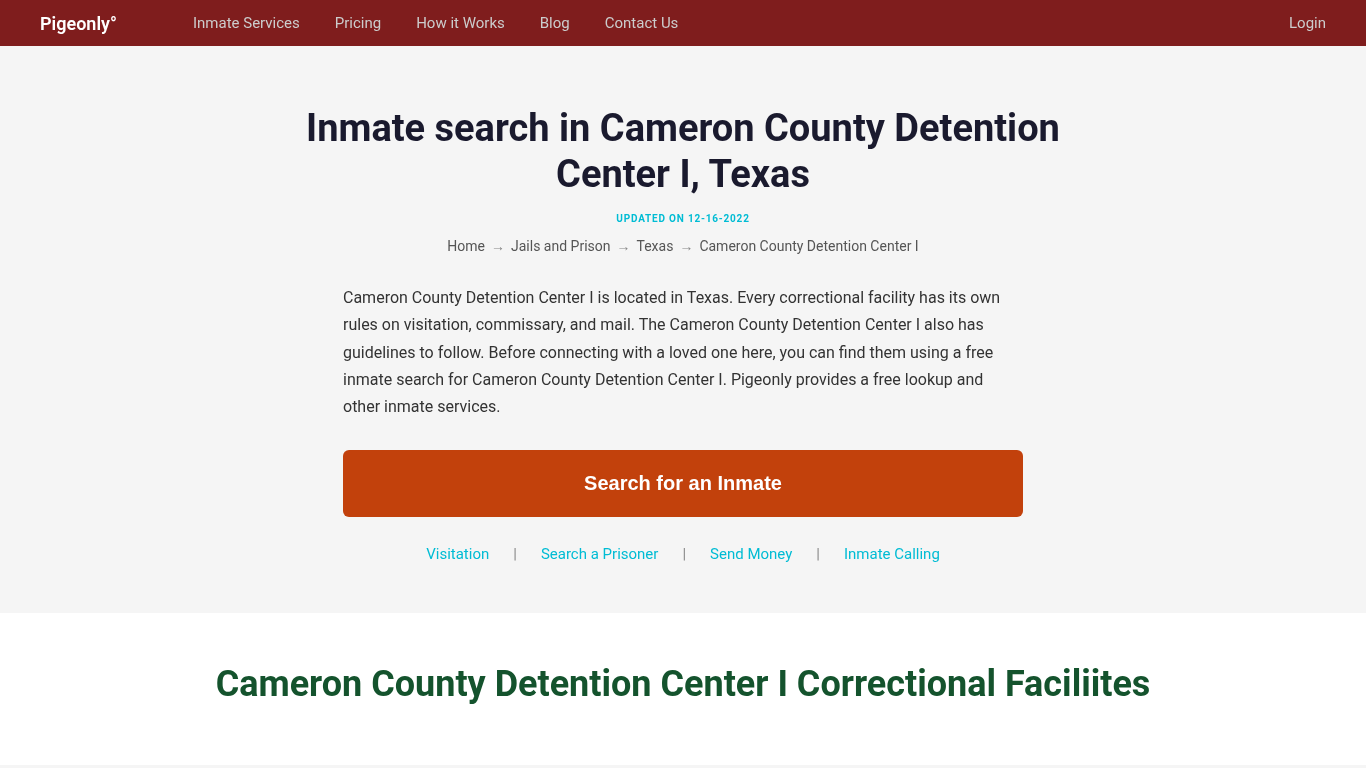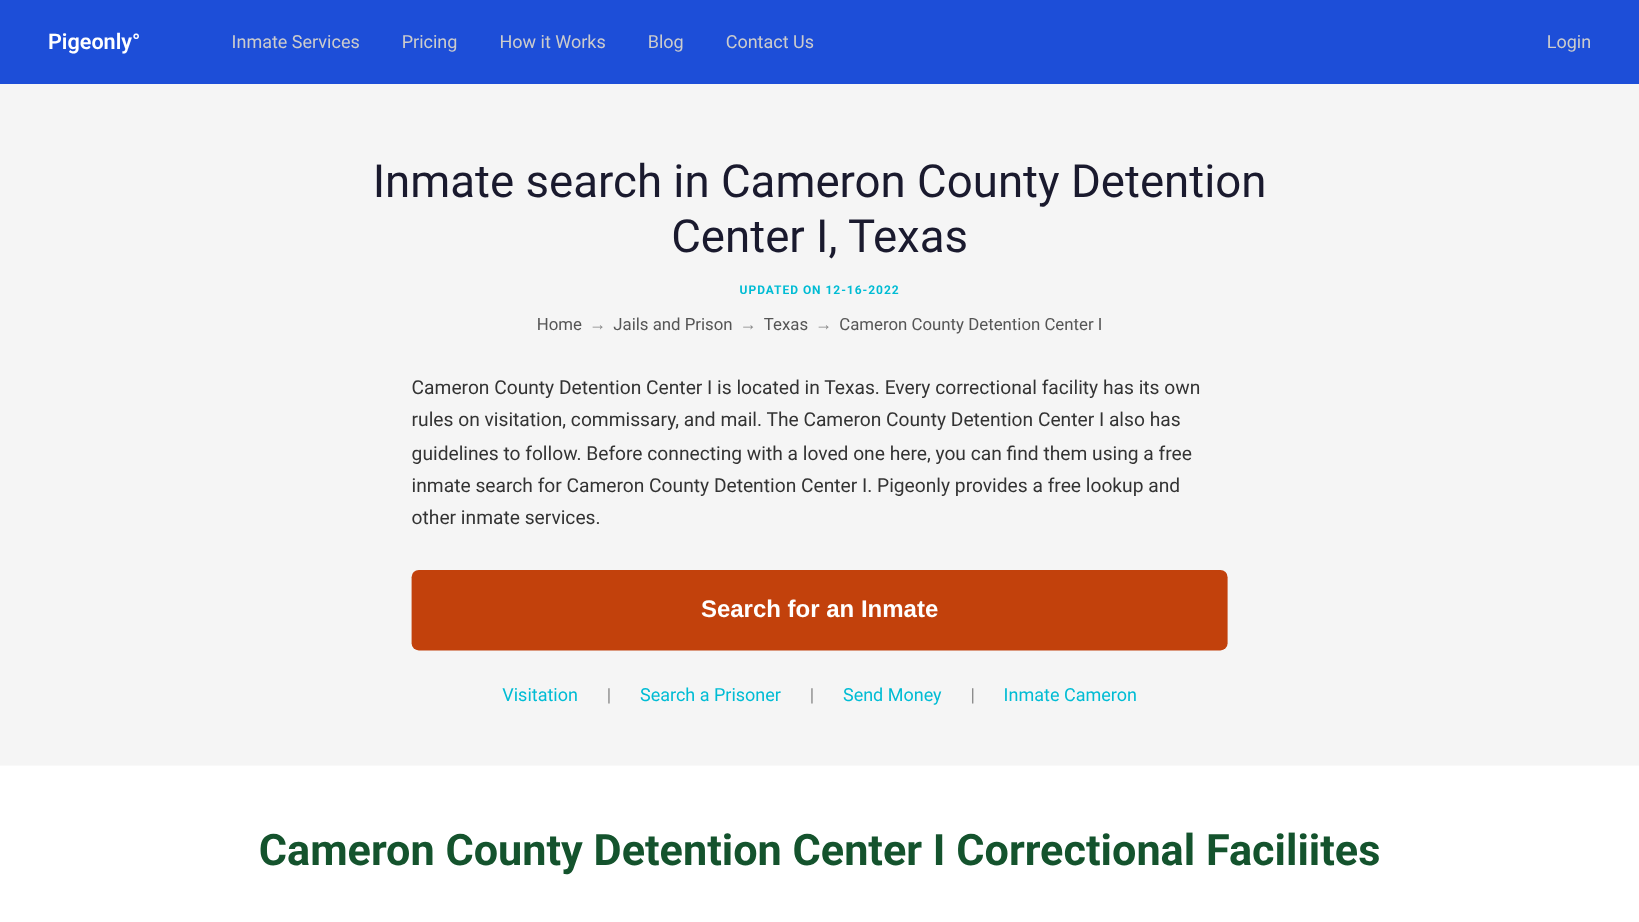--- a/index.html
+++ b/index.html
@@ -1,24 +1,24 @@
 <!DOCTYPE html>
 <html><head>
   <meta charset="utf-8">
   <style>
     * { margin: 0; padding: 0; box-sizing: border-box; }
     body { font-family: -apple-system, BlinkMacSystemFont, 'Segoe UI', Roboto, Arial, sans-serif; background: #f5f5f5; color: #222; }
 
     
     nav {
-      background: #1d4ed8;
+      background: #7f1d1d;
       display: flex;
       align-items: center;
       padding: 0 40px;
-      height: 70px;
+      height: 46px;
       position: relative;
     }
     .nav-logo {
       color: #fff;
       font-size: 18px;
       font-weight: 600;
       margin-right: 60px;
       white-space: nowrap;
     }
     .nav-links {
@@ -47,21 +47,21 @@
     }
 
     
     .hero {
       background: #f5f5f5;
       text-align: center;
       padding: 60px 20px 40px;
     }
     .hero h1 {
       font-size: 38px;
-      font-weight: 400;
+      font-weight: 700;
       color: #1a1a2e;
       max-width: 780px;
       margin: 0 auto 16px;
       line-height: 1.2;
     }
     .updated-label {
       color: #00bcd4;
       font-size: 10px;
       font-weight: 700;
       letter-spacing: 0.08em;
@@ -162,19 +162,19 @@
   </div>
   <p class="description">Cameron County Detention Center I is located in Texas. Every correctional facility has its own rules on visitation, commissary, and mail. The Cameron County Detention Center I also has guidelines to follow. Before connecting with a loved one here, you can find them using a free inmate search for Cameron County Detention Center I. Pigeonly provides a free lookup and other inmate services.</p>
   <button class="search-btn">Search for an Inmate</button>
   <div class="service-links">
     <a>Visitation</a>
     <span class="sep">|</span>
     <a>Search a Prisoner</a>
     <span class="sep">|</span>
     <a>Send Money</a>
     <span class="sep">|</span>
-    <a>Inmate Cameron</a>
+    <a>Inmate Calling</a>
   </div>
 </section>
 
 <section class="facilities-section">
   <h2>Cameron County Detention Center I Correctional Faciliites</h2>
 </section>
 
 </body></html>

